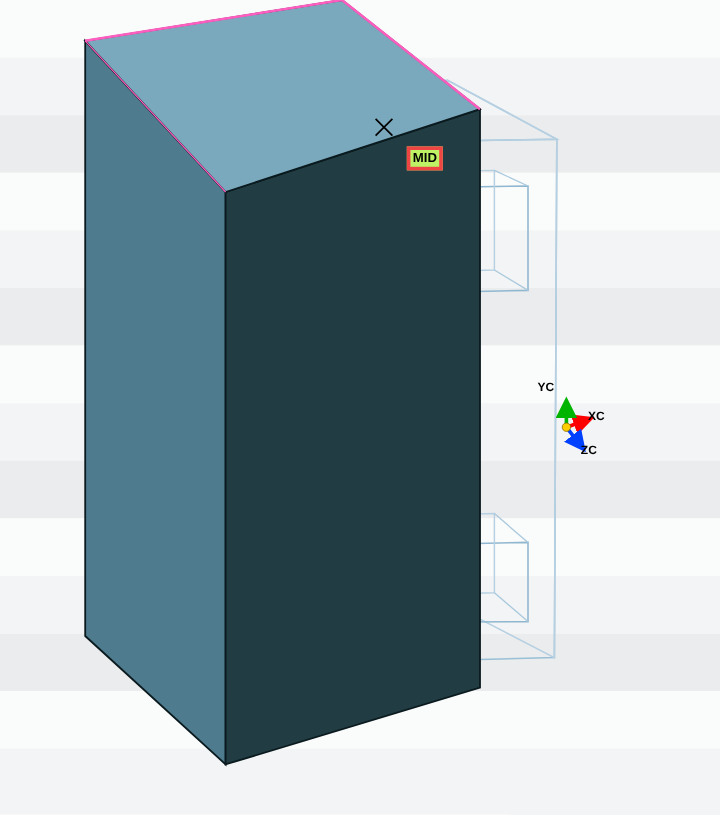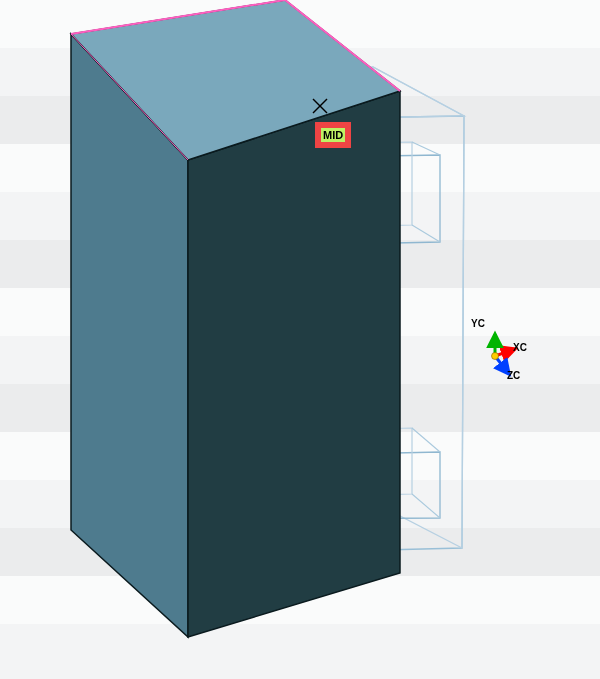--- a/index.html
+++ b/index.html
@@ -24,26 +24,27 @@
   svg.scene {
     position: absolute;
     top: 0;
     left: 0;
     width: 600px;
     height: 679px;
   }
   .mid-tag {
     position: absolute;
     background: #bef264;
-    border: 6px solid #ef4444;
+    border: 3px solid #ef4444;
     padding: 0 2px;
     font-weight: bold;
     font-size: 11px;
     line-height: 14px;
     color: #000;
+    margin-left: 24px;
   }
   .triad {
     position: absolute;
     width: 60px;
     height: 60px;
   }
   .triad-svg {
     width: 60px;
     height: 60px;
     overflow: visible;
@@ -141,21 +142,21 @@
     <line x1="188" y1="160" x2="71" y2="34" stroke="#ff5ec0" stroke-width="1"></line>
 
     <g transform="translate(320,106)">
       <line x1="-7" y1="-7" x2="7" y2="7" stroke="#000" stroke-width="1.4"></line>
       <line x1="-7" y1="7" x2="7" y2="-7" stroke="#000" stroke-width="1.4"></line>
     </g>
   </svg>
 
   <div class="mid-tag" style="left:315px; top:122px;">MID</div>
 
-  <div class="triad" style="left:465px; top:326px;">
+  <div class="triad" style="left:442px; top:326px;">
     <svg class="triad-svg" viewBox="-30 -30 60 60">
       <defs>
         <marker id="arrR" viewBox="0 0 10 10" refX="8" refY="5" markerWidth="6" markerHeight="6" orient="auto">
           <path d="M0,0 L10,5 L0,10 Z" fill="#ff0000"></path>
         </marker>
         <marker id="arrG" viewBox="0 0 10 10" refX="8" refY="5" markerWidth="6" markerHeight="6" orient="auto">
           <path d="M0,0 L10,5 L0,10 Z" fill="#00b400"></path>
         </marker>
         <marker id="arrB" viewBox="0 0 10 10" refX="8" refY="5" markerWidth="6" markerHeight="6" orient="auto">
           <path d="M0,0 L10,5 L0,10 Z" fill="#0040ff"></path>

